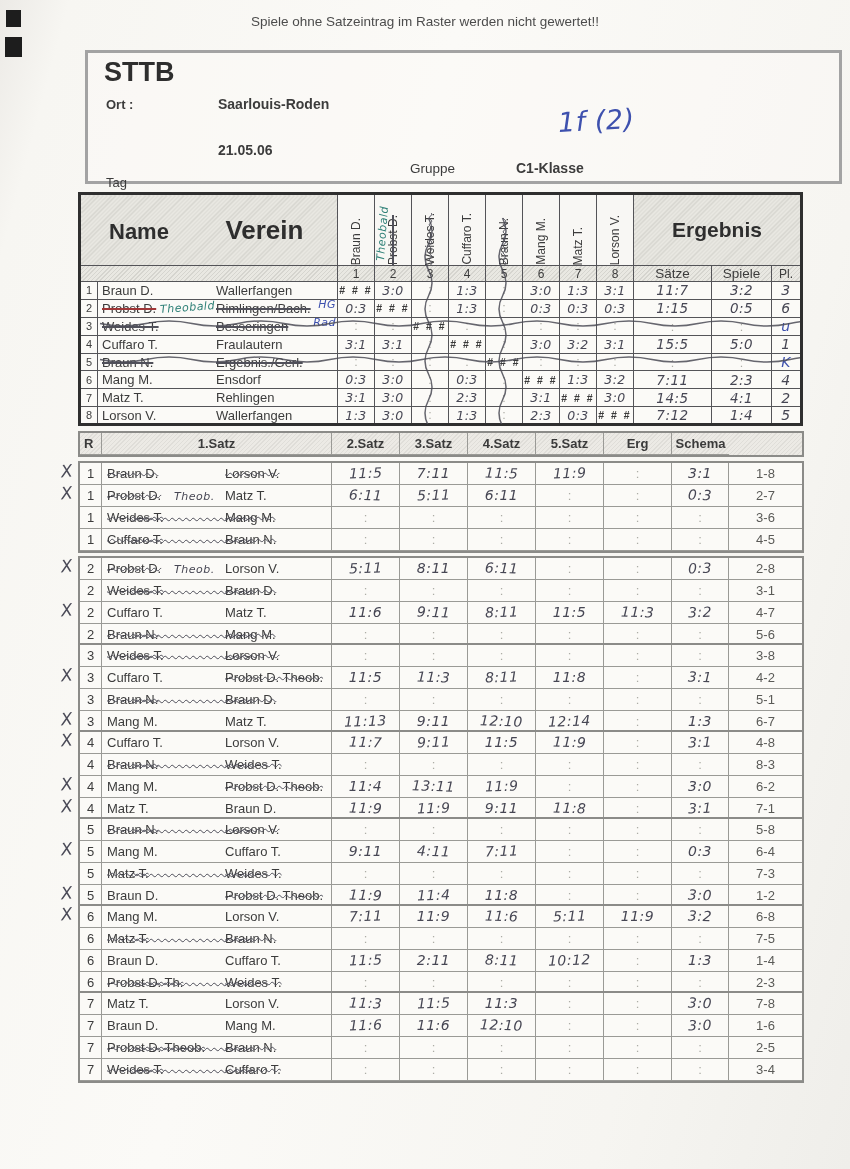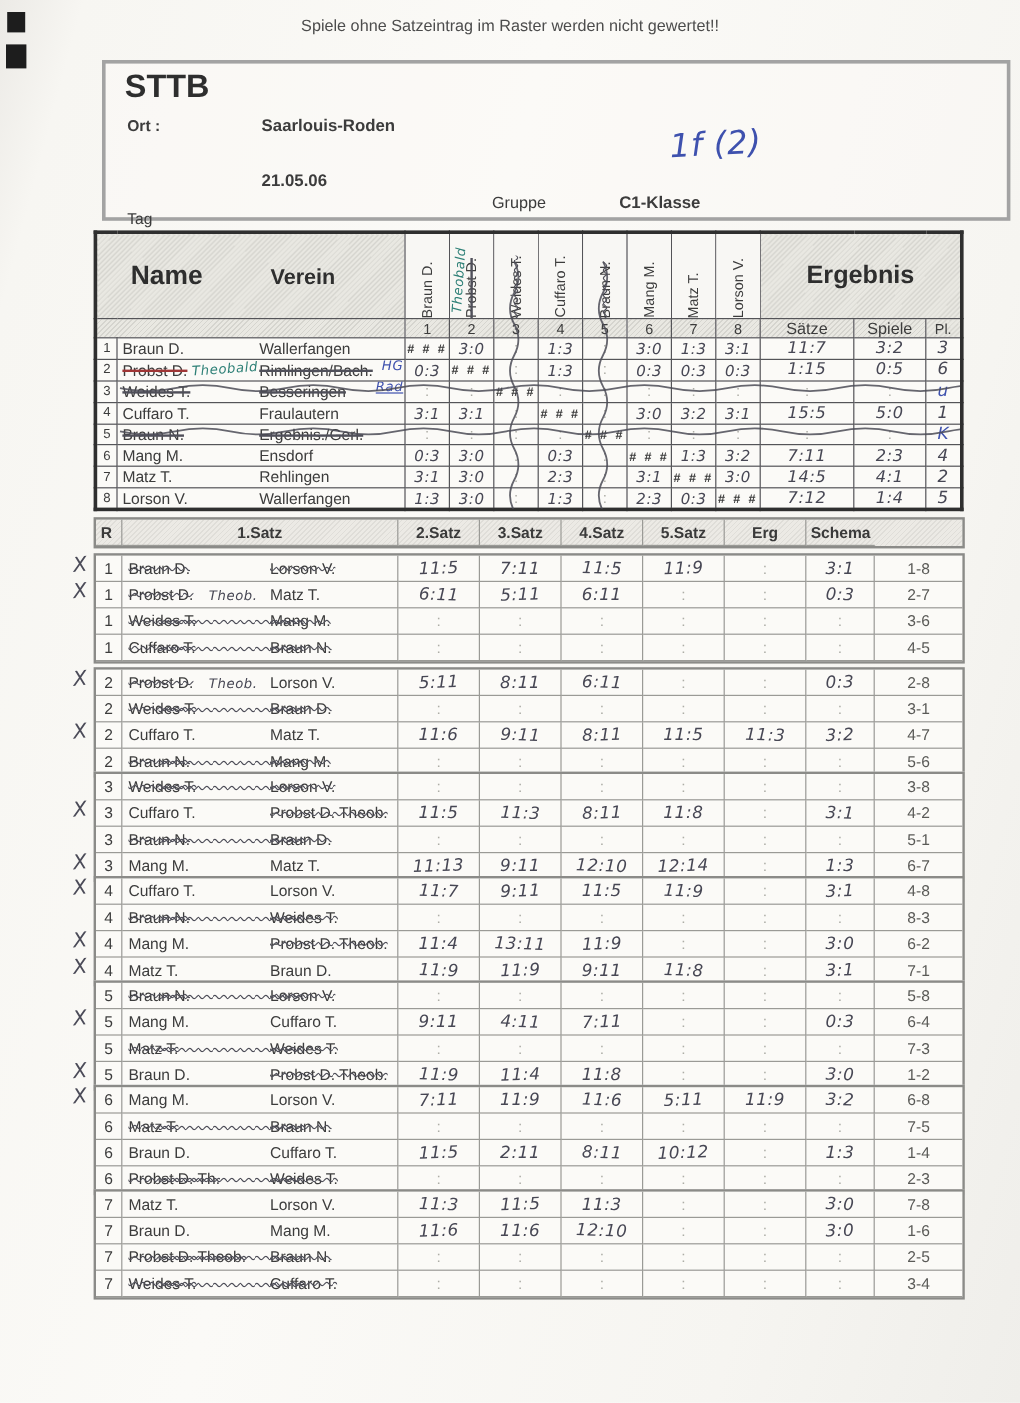--- a/index.html
+++ b/index.html
@@ -77,21 +77,21 @@
       <col style="width:37px">
       <col style="width:37px">
     <col style="width:78px">
       <col style="width:60px">
       <col style="width:30px">
   </colgroup>
   <tbody id="mx-body">
       <tr style="height:72px;">
   <td colspan="2" class="hatch" style="vertical-align:middle;">
     <span style="font-size:22px;font-weight:bold;color:#2e2e2e;margin-left:28px;">Name</span>
-    <span style="font-size:18px;font-weight:bold;color:#2e2e2e;margin-left:52px;text-align:right;">Verein</span>
+    <span style="font-size:26px;font-weight:bold;color:#2e2e2e;margin-left:52px;text-align:right;">Verein</span>
   </td>
         <td style="vertical-align:bottom;background:#f8f7f4;position:relative;">
           <span class="rot " style="padding-bottom:4px;">Braun D.</span>
         </td>
         <td style="vertical-align:bottom;background:#f8f7f4;position:relative;">
           <span class="rot hw hw-teal" style="font-size:11px;position:absolute;left:2px;bottom:4px;transform:rotate(184deg);">Theobald</span>
           <span class="rot strike" style="padding-bottom:4px;">Probst D.</span>
         </td>
         <td style="vertical-align:bottom;background:#f8f7f4;position:relative;">
           <span class="rot wstrike" style="padding-bottom:4px;">Weides T.</span>
@@ -166,21 +166,21 @@
         <td class="score"><span class="hw" style="font-size:13.5px;">1:15</span></td>
         <td class="score"><span class="hw" style="font-size:13.5px;">0:5</span></td>
         <td class="score"><span class="hw" style="font-size:14px;">6</span></td>
       </tr>
       <tr style="height:17.9px;">
     <td style="font-size:11px;text-align:center;">3</td>
     <td style="position:relative;font-size:13px;">
       <span class="strike" style="position:absolute;left:4px;top:1px;">Weides T.</span>
 
       <span class="strike" style="position:absolute;left:118px;top:1px;">Besseringen</span>
-      <span class="hw hw-blue" style="position:absolute;right:1px;top:-2px;font-size:11px;text-decoration:underline;">Rad</span>
+      <span class="hw hw-blue" style="position:absolute;right:1px;top:-2px;font-size:11px;">Rad</span>
     </td>
         <td class="score faintc">:</td>
         <td class="score faintc">:</td>
         <td class="score"><span class="hash"># # #</span></td>
         <td class="score faintc">:</td>
         <td class="score faintc">:</td>
         <td class="score faintc">:</td>
         <td class="score faintc">:</td>
         <td class="score faintc">:</td>
         <td class="score"><span class="hw" style="font-size:13.5px;"></span><span class="faintc">:</span></td>

